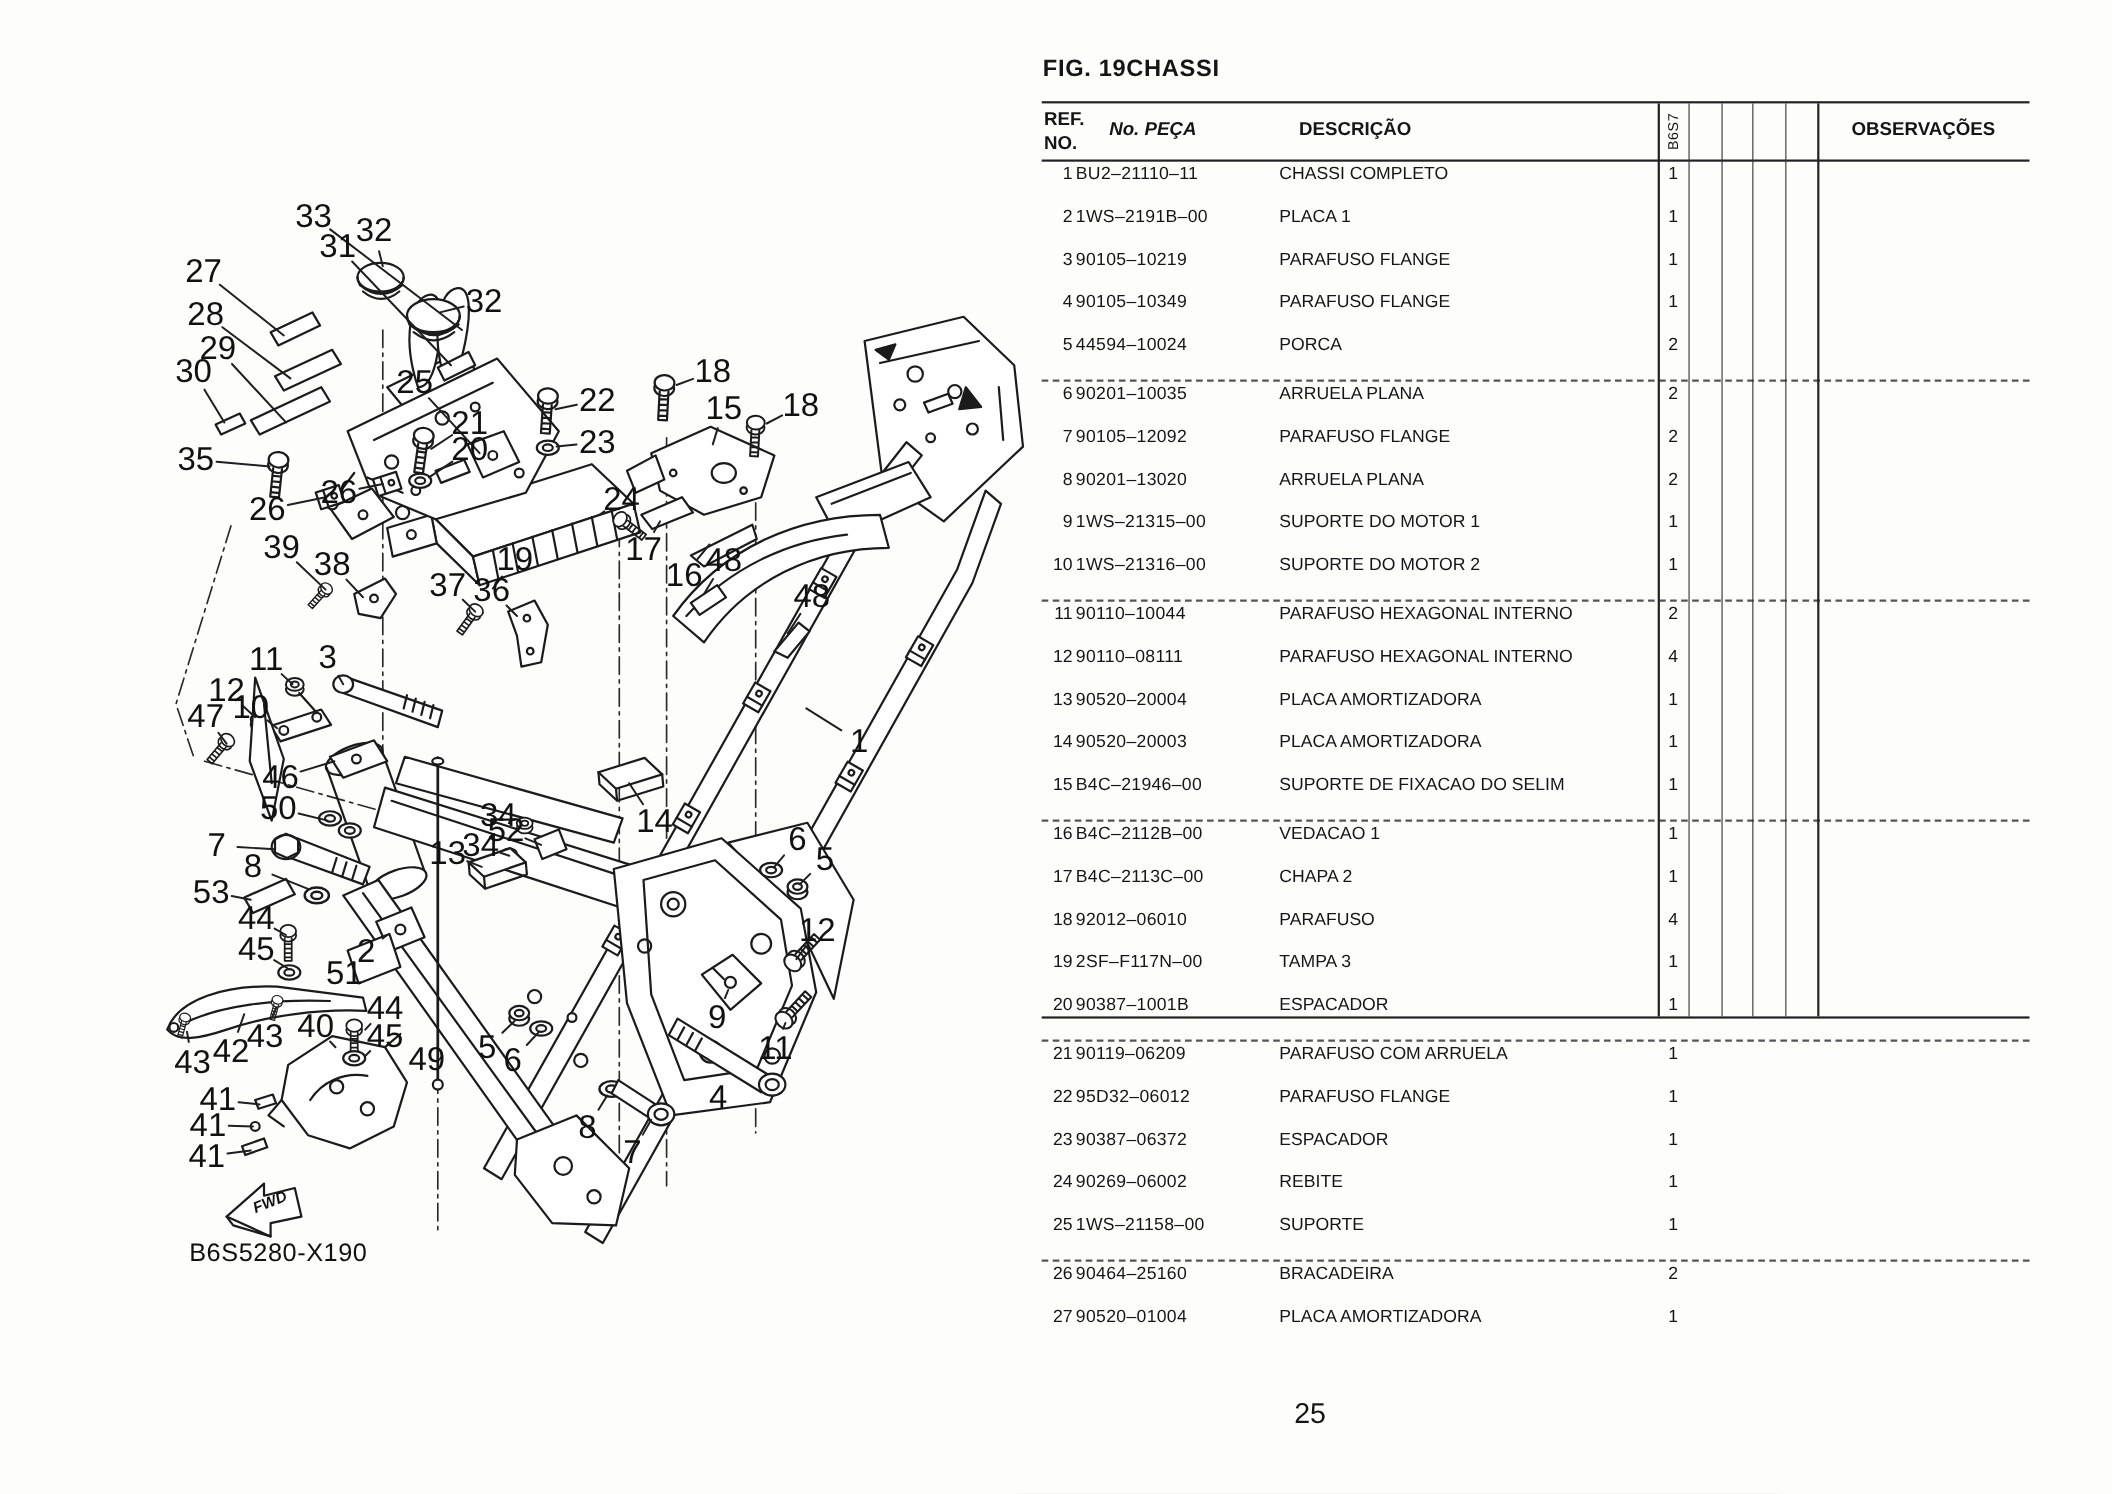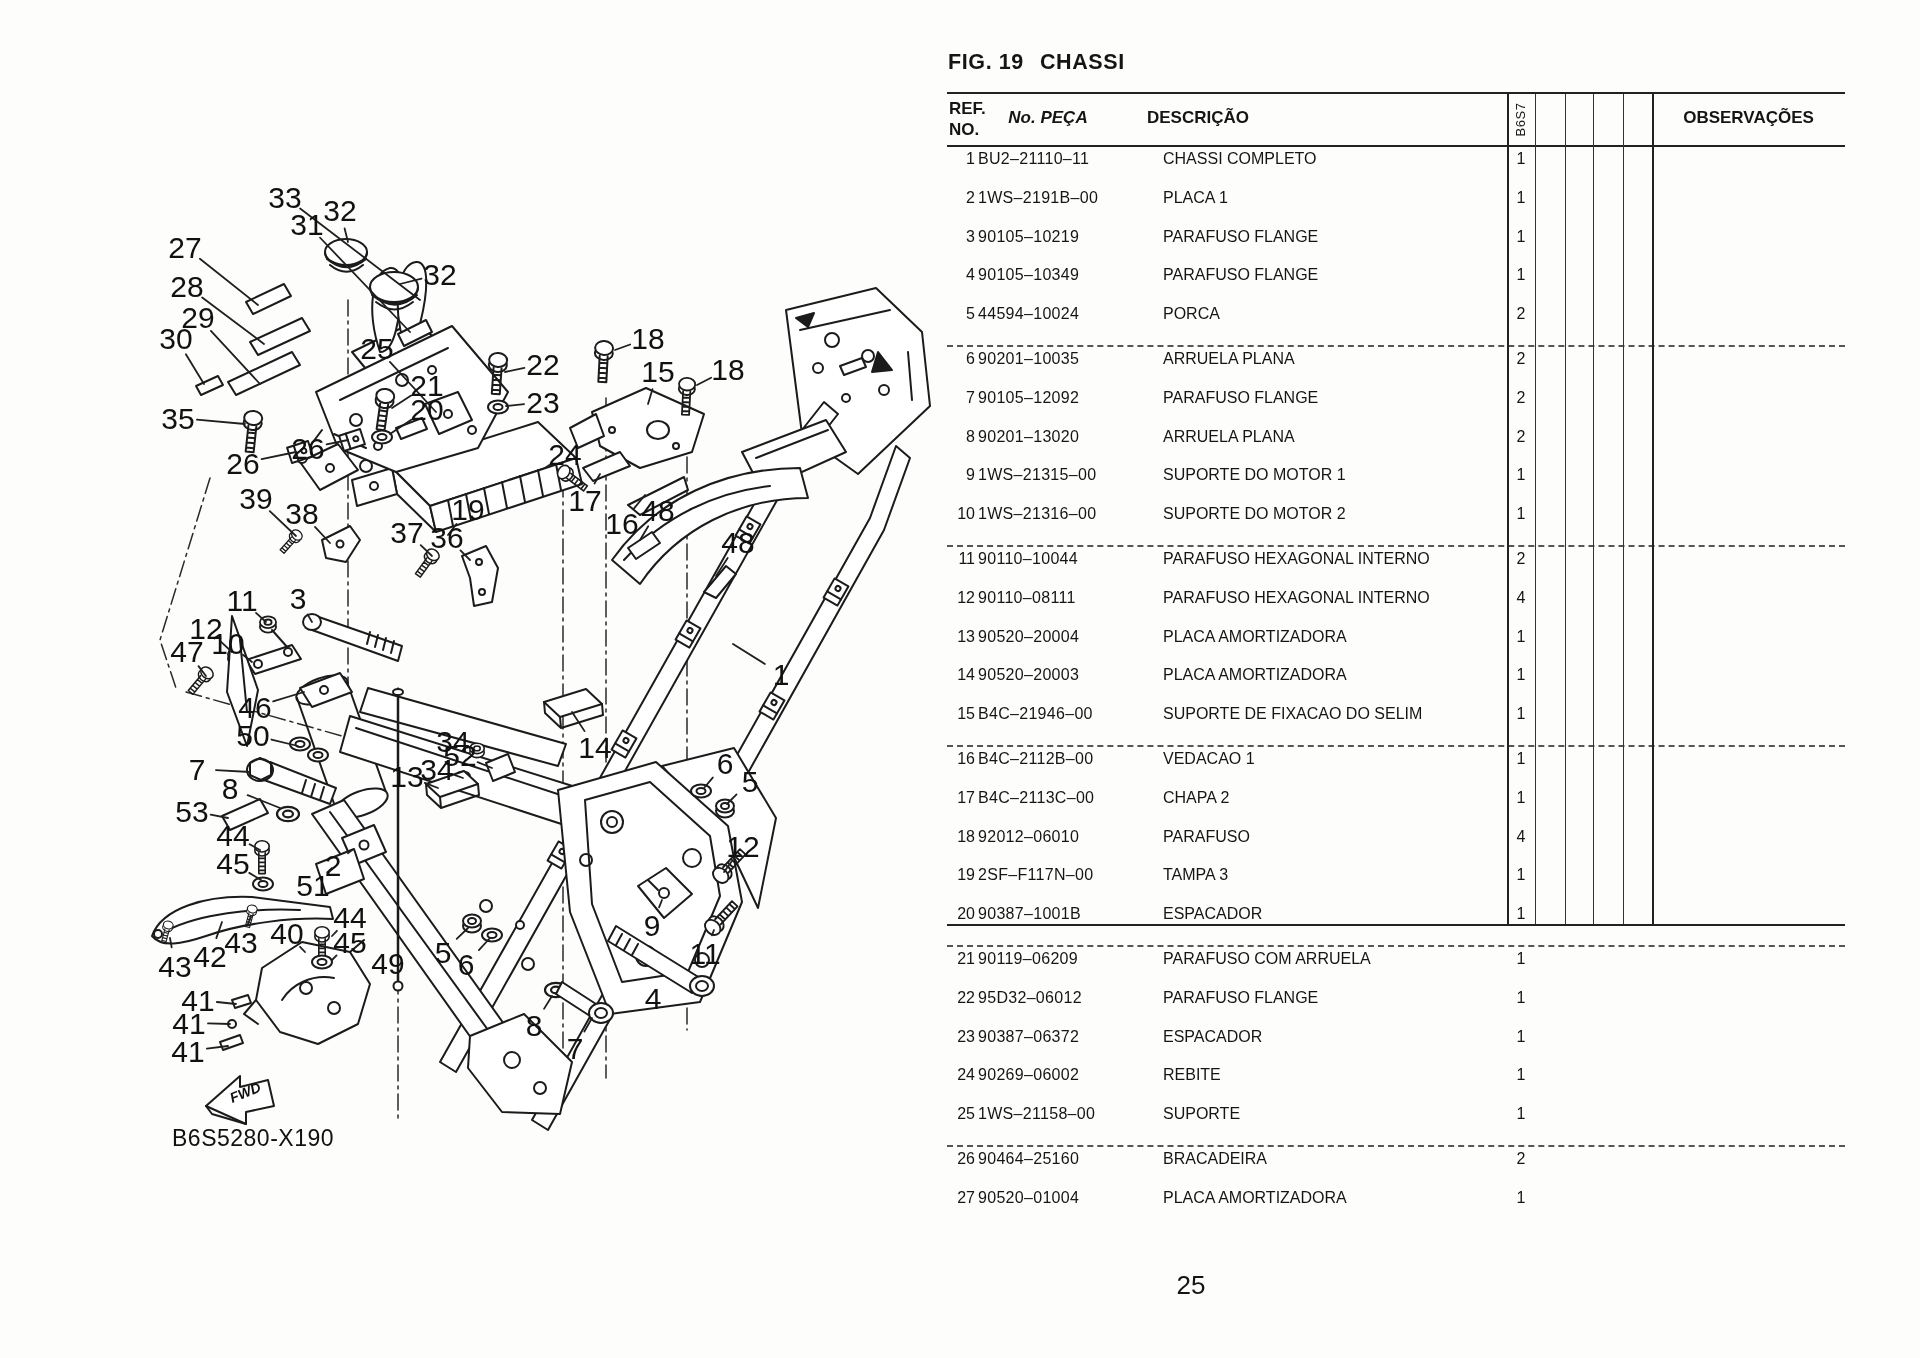--- a/index.html
+++ b/index.html
@@ -5,28 +5,28 @@
   html,body{margin:0;padding:0;background:#e8e8e8;}
   .sheet{position:relative;width:1920px;height:1358px;background:#fdfdfc;overflow:hidden;
          font-family:"Liberation Sans",sans-serif;color:#151515;}
   svg{position:absolute;left:0;top:0;}
   .art{stroke:#1b1b1b;stroke-width:2;fill:none;stroke-linejoin:round;stroke-linecap:round;}
   .dd{stroke:#2a2a2a;stroke-width:1.5;stroke-dasharray:16 5 3 5;fill:none;}
   .leader{stroke:#1f1f1f;stroke-width:1.8;}
   .callout{font:400 30px "Liberation Sans",sans-serif;fill:#111;text-anchor:middle;dominant-baseline:central;stroke:none;}
   .dcode{font:400 23px "Liberation Sans",sans-serif;letter-spacing:.5px;fill:#111;stroke:none;}
   .fwdtxt{font:italic 700 14px "Liberation Sans",sans-serif;fill:#111;stroke:none;text-anchor:middle;}
-  .fig-title{position:absolute;left:948px;top:50px;display:flex;gap:16px;
+  .fig-title{position:absolute;left:948px;top:50px;display:flex;
              font-size:21.5px;font-weight:bold;letter-spacing:.6px;}
   .ptable{position:absolute;left:947px;top:92px;width:898px;height:834px;box-sizing:border-box;
           border-top:2px solid #222;border-bottom:2px solid #222;}
   .thead{position:relative;height:51px;border-bottom:2px solid #222;font-weight:bold;font-size:17px;}
   .h-ref{position:absolute;left:2px;top:4px;line-height:21px;}
   .h-part{position:absolute;left:36px;width:130px;top:14px;text-align:center;font-style:italic;}
-  .h-desc{position:absolute;left:200px;width:170px;top:14px;text-align:left;}
+  .h-desc{position:absolute;left:200px;width:170px;top:14px;text-align:center;}
   .h-code{position:absolute;left:558px;width:32px;top:0;height:51px;display:flex;align-items:center;justify-content:center;}
   .h-code span{transform:rotate(-90deg);font-size:13px;font-weight:400;letter-spacing:.5px;}
   .h-obs{position:absolute;left:705px;width:193px;top:14px;text-align:center;}
   #tbody{position:relative;}
   .grp{height:200px;box-sizing:border-box;border-bottom:2px dashed #555;padding-top:2px;}
   .grp-last{border-bottom:none;height:104px;}
   .row{position:relative;height:38.8px;font-size:16px;line-height:20px;}
   .c-ref{position:absolute;left:0;width:28px;text-align:right;}
   .c-part{position:absolute;left:31px;letter-spacing:.3px;}
   .c-desc{position:absolute;left:216px;}

